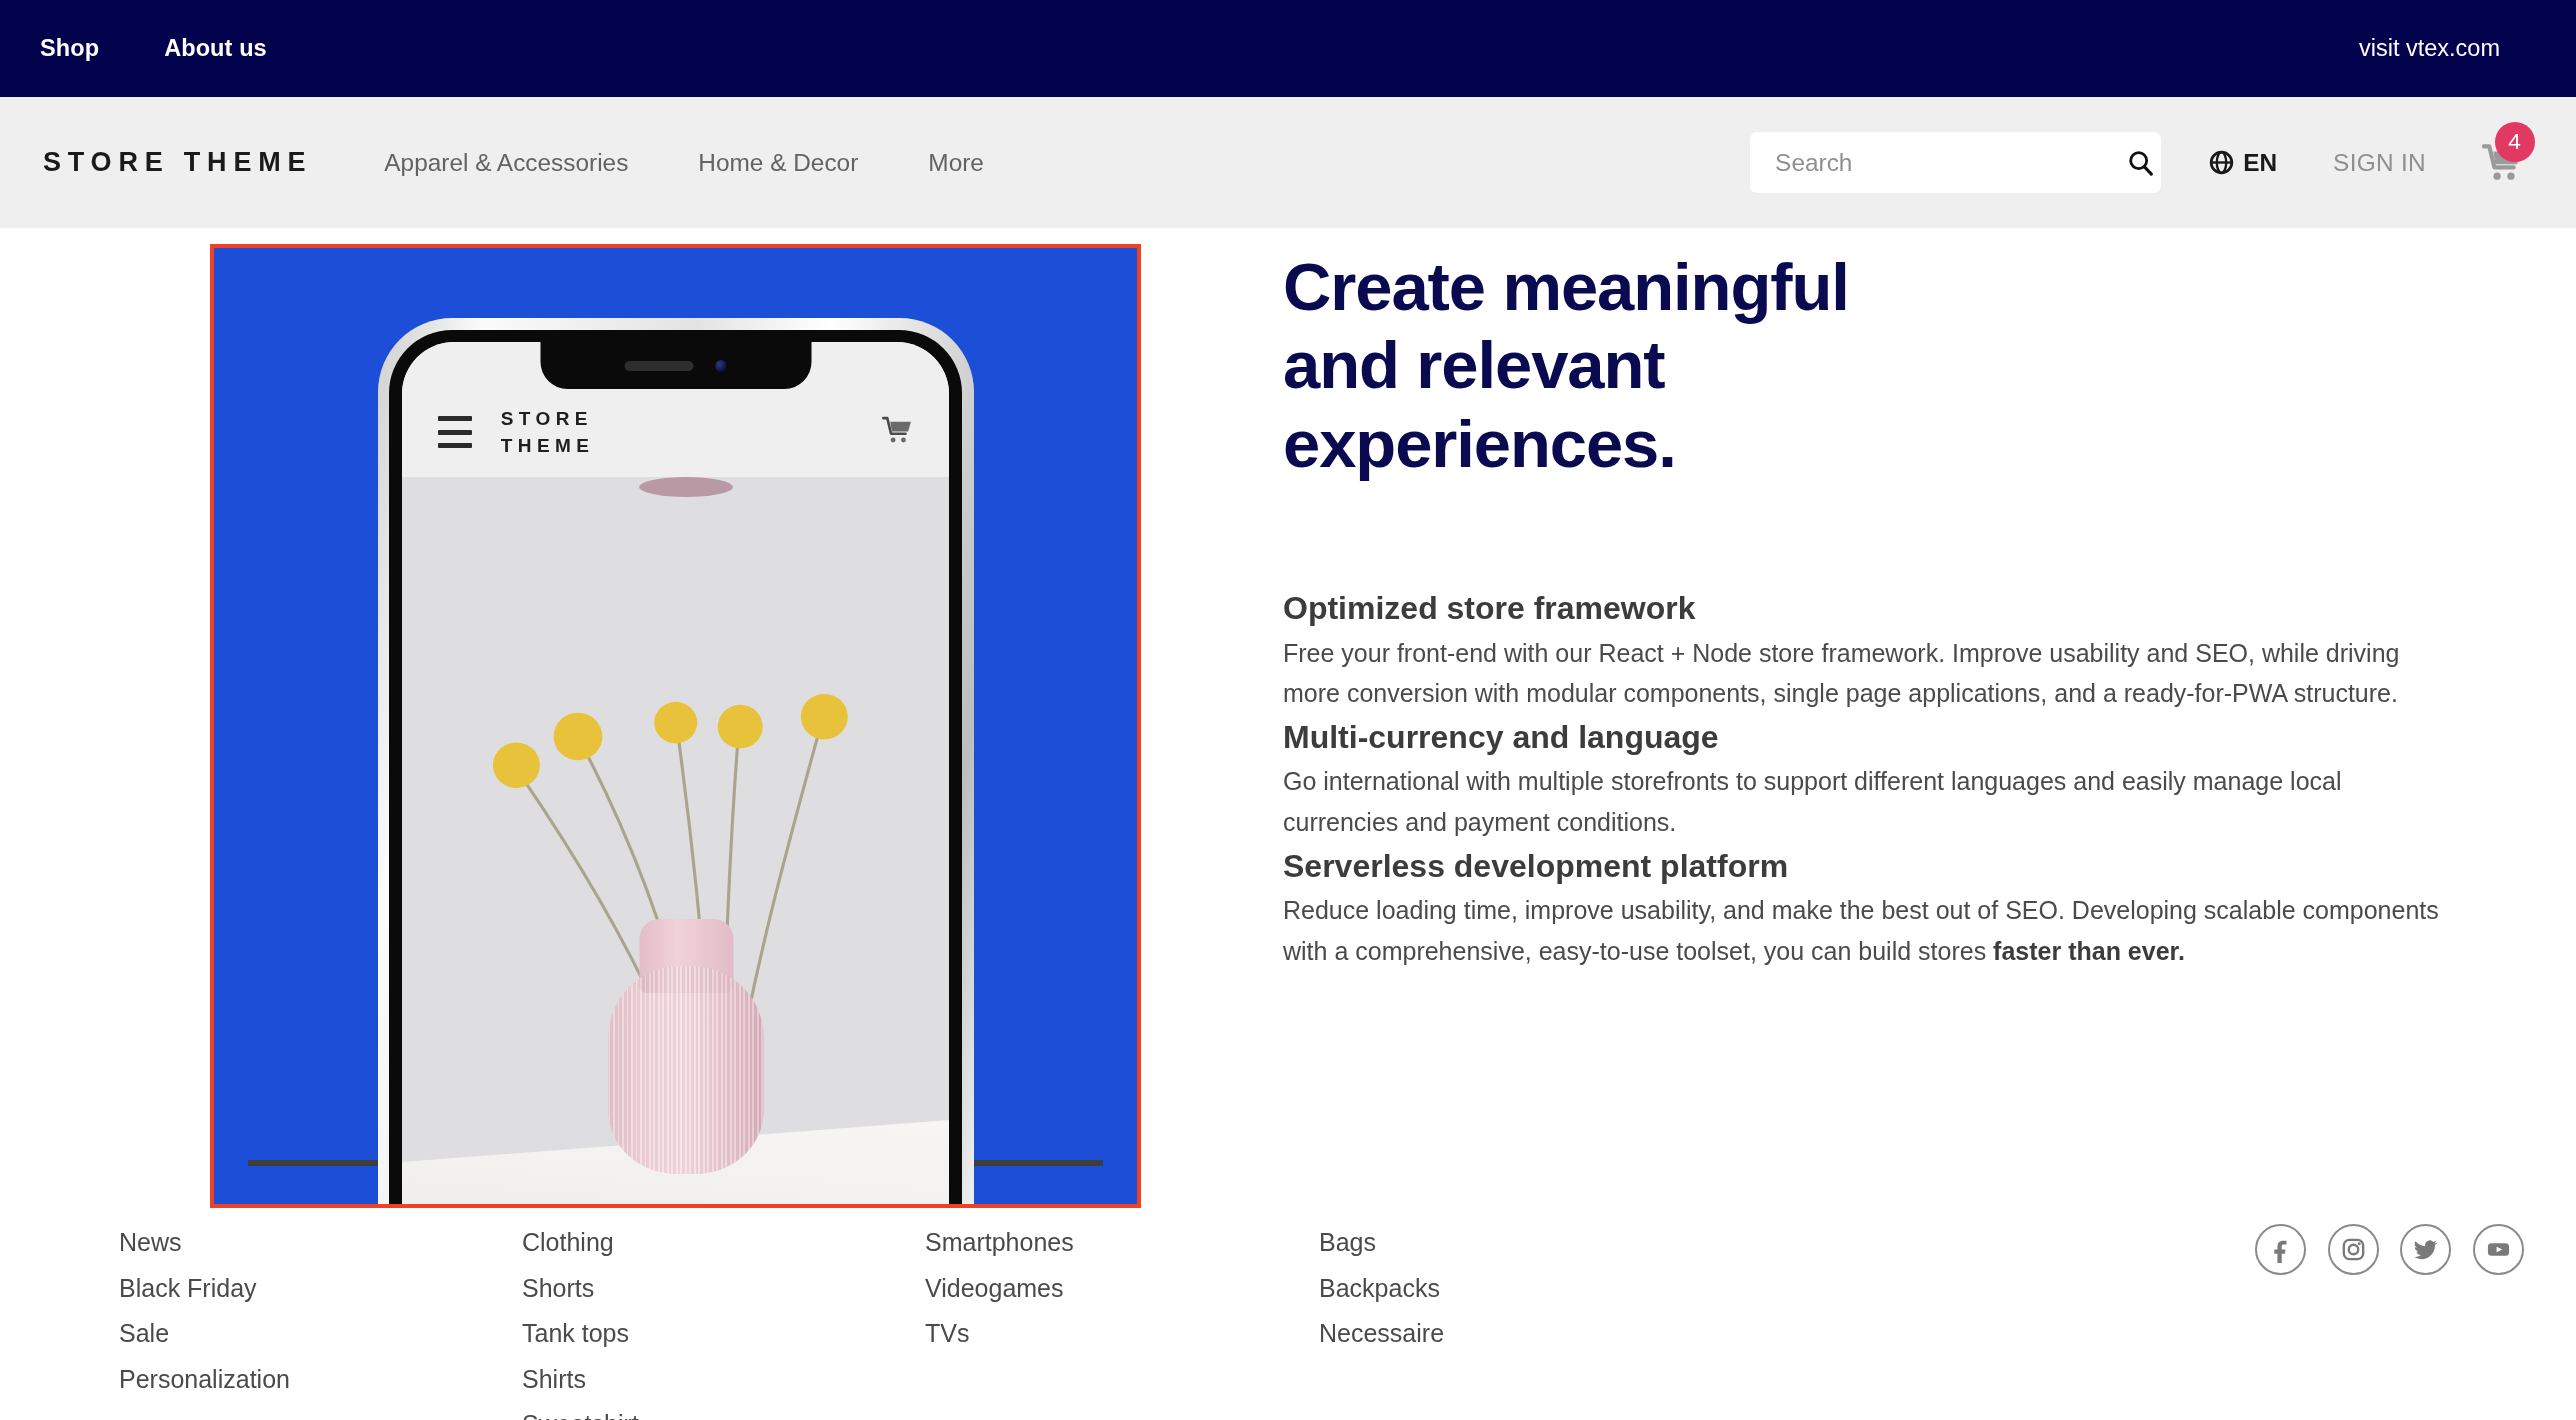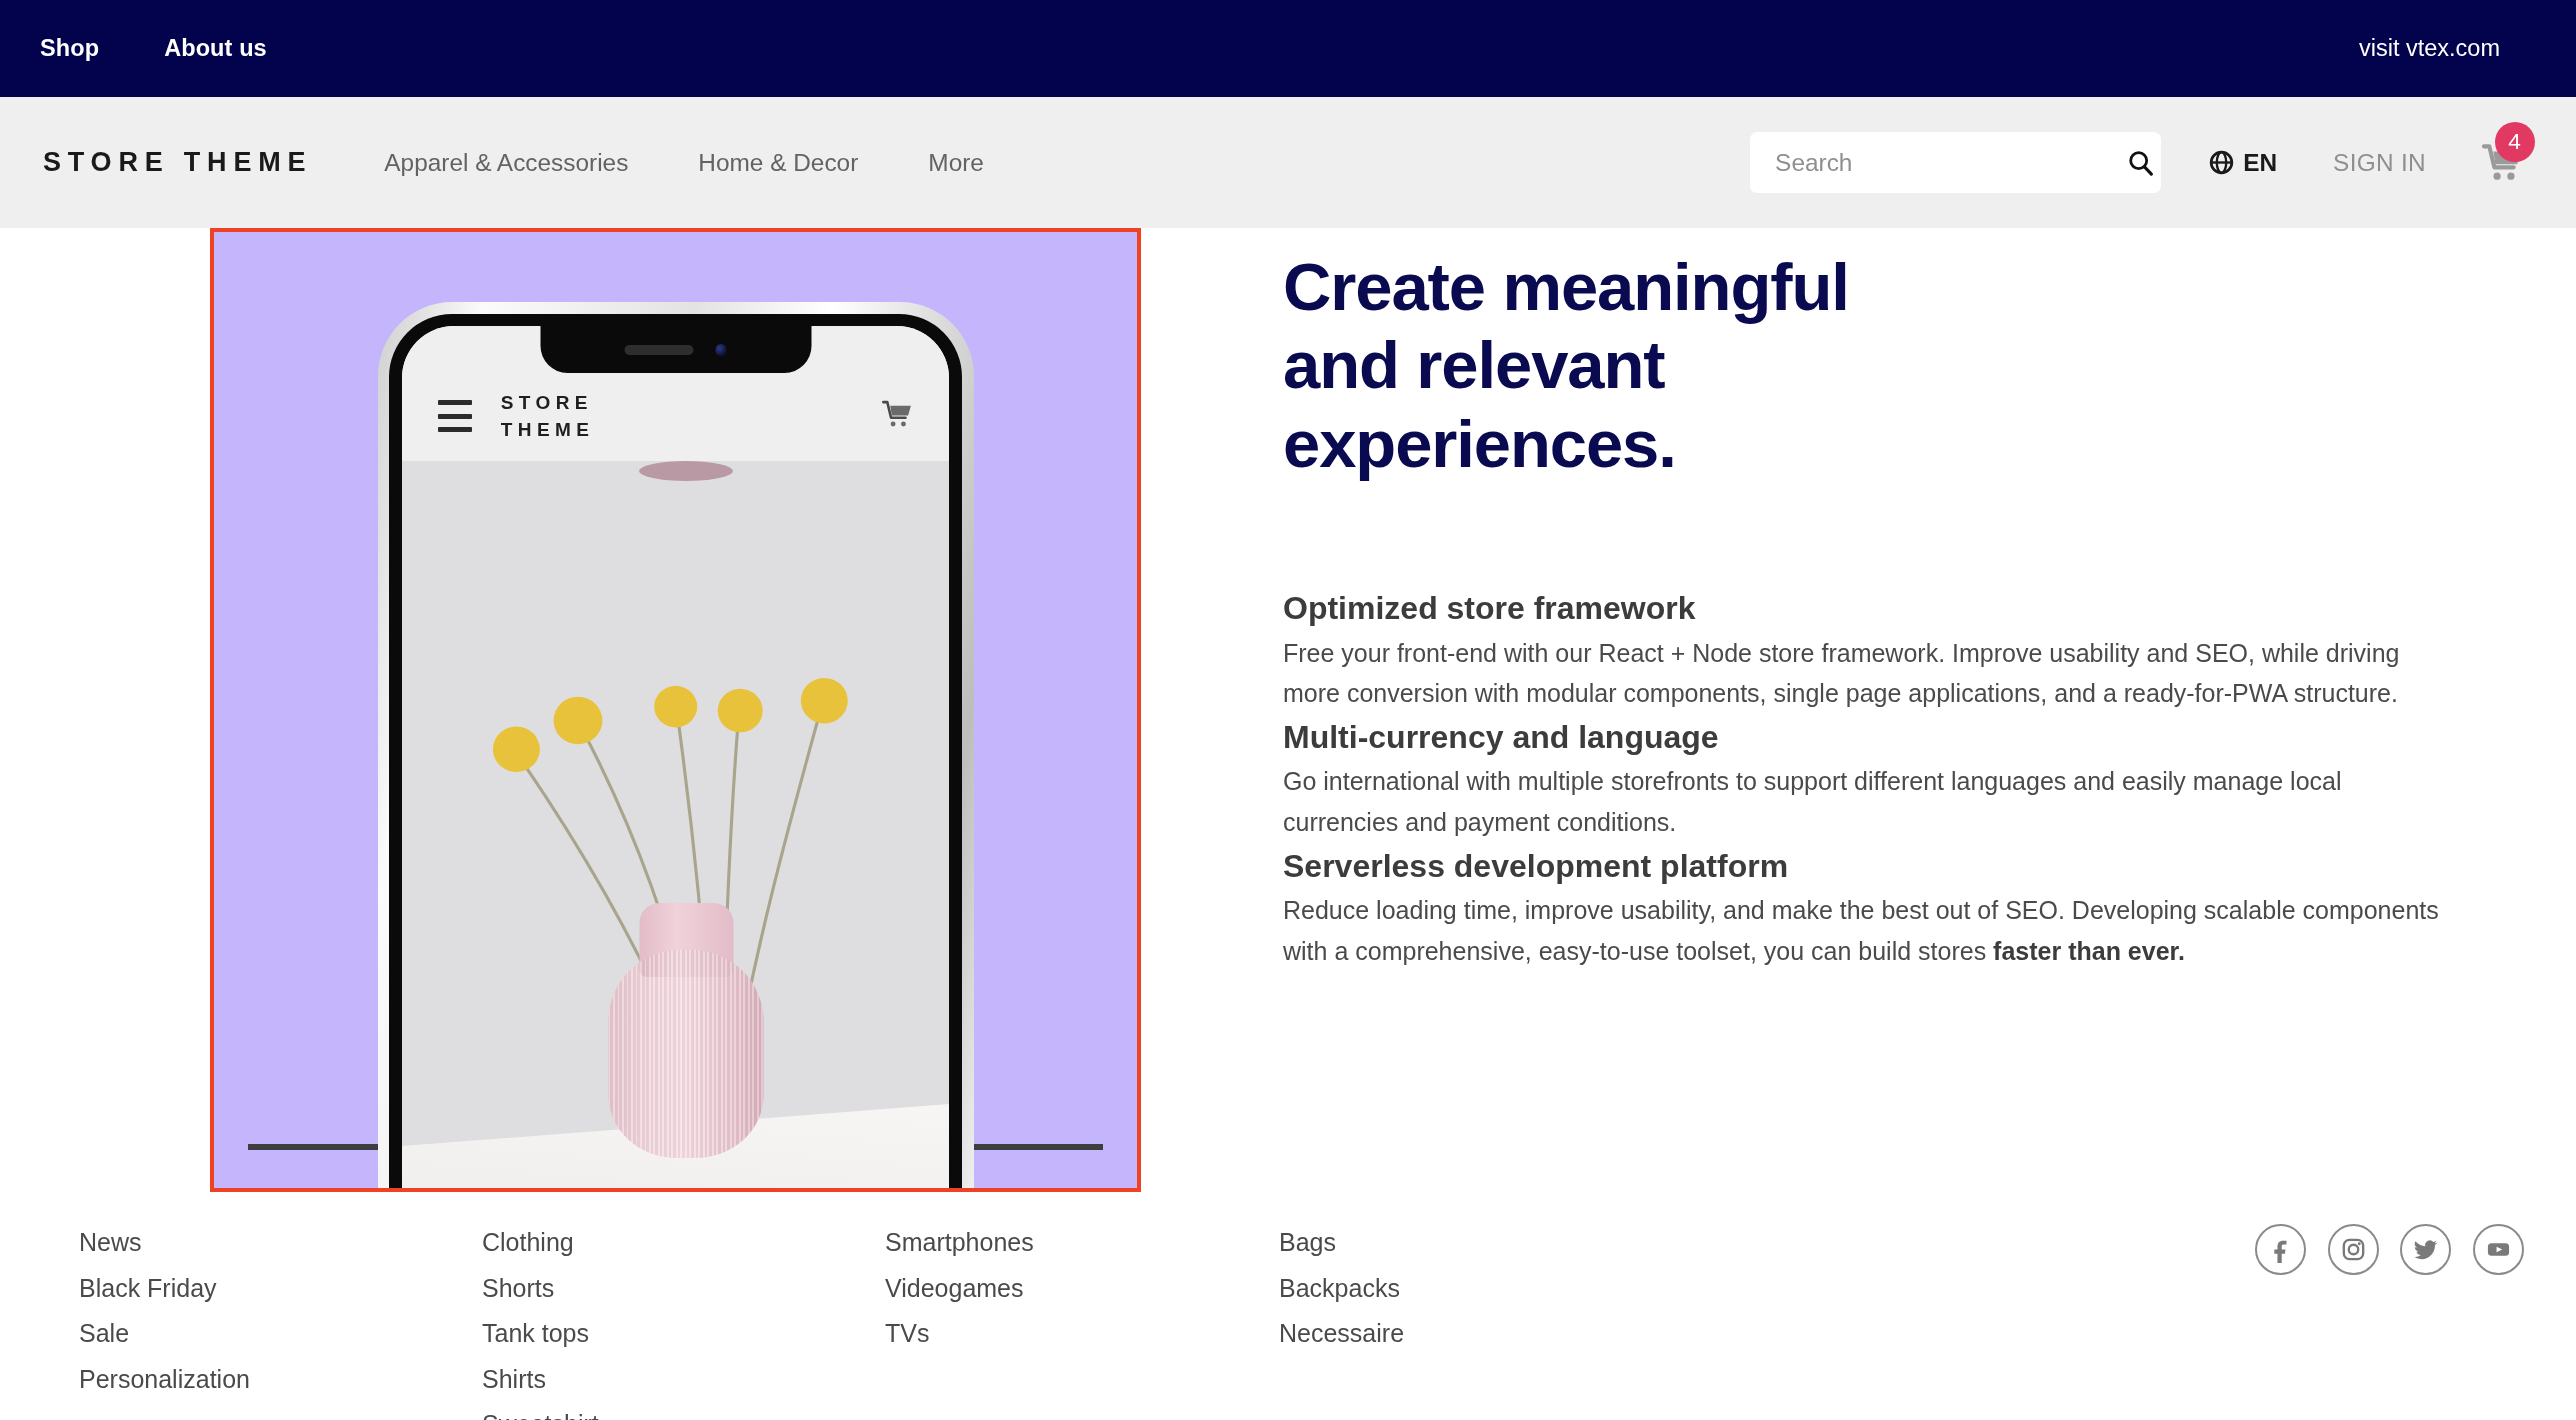--- a/index.html
+++ b/index.html
@@ -122,24 +122,24 @@
   .main {
     display: flex;
     padding: 31px 0 0 0;
     height: 1002px;
     position: relative;
   }
 
   
   .showcase {
     position: absolute;
-    left: 210px; top: 0px;
+    left: 210px; top: 16px;
     width: 931px; height: 964px;
     border: 4.5px solid #ef4123;
-    background: #c4b5fd;
+    background: #1d4ed8;
     display: flex;
     align-items: flex-end;
     justify-content: center;
     overflow: hidden;
   }
   .phone-stage {
     position: relative;
     width: 100%; height: 100%;
   }
   .shelf-line {
@@ -284,20 +284,21 @@
   .footer-col { width: 403px; }
   .footer-col:nth-child(3) { width: 394px; }
   .footer-link {
     font-size: 25px;
     color: #4a4a4a;
     line-height: 1.82;
     cursor: pointer;
     text-decoration: none;
     display: block;
     white-space: nowrap;
+    margin-left: 40px;
   }
   .socials {
     margin-left: auto;
     display: flex;
     gap: 21.7px;
     align-items: flex-start;
     padding-top: 3.6px;
   }
   .social {
     width: 51px; height: 51px; border-radius: 50%;

